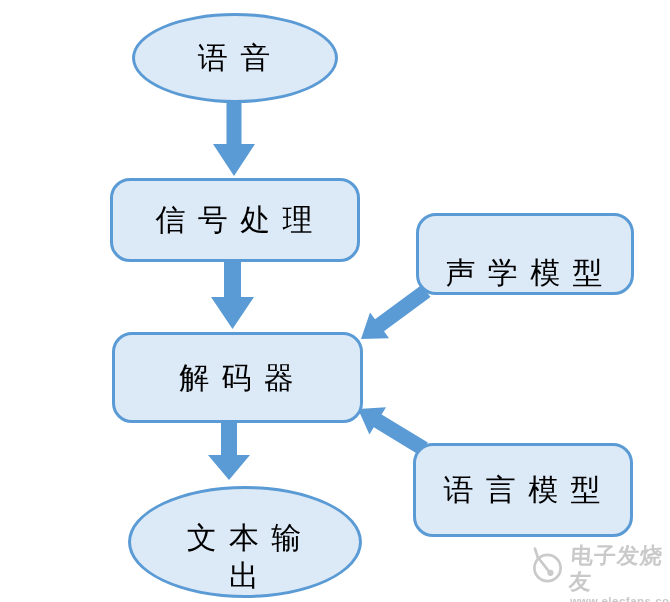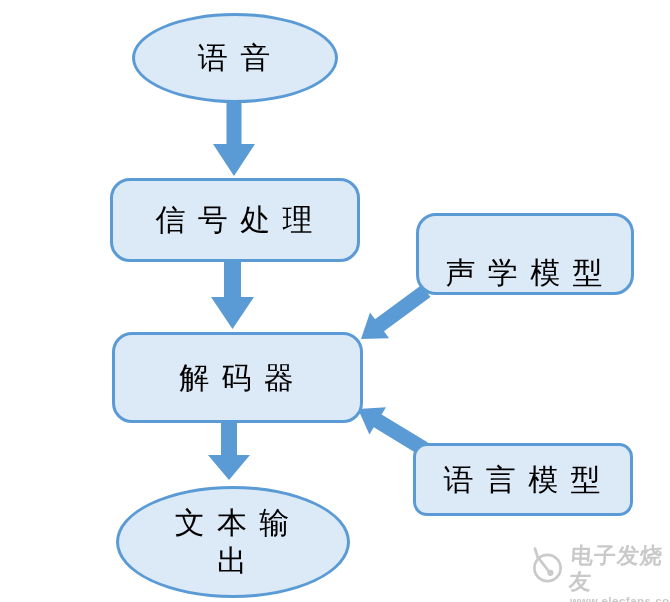--- a/index.html
+++ b/index.html
@@ -22,22 +22,22 @@
     display:flex;align-items:center;justify-content:center;
     color:var(--text);font-size:30px;font-weight:500;letter-spacing:2px;
   }
   .node span{white-space:pre-line;text-align:center;line-height:38px;}
   .rect{border-radius:20px;}
   .ellipse{border-radius:50%;}
   .node-speech{left:132px;top:13px;width:206px;height:90px;}
   .node-signal{left:110px;top:178px;width:250px;height:84px;}
   .node-decoder{left:112px;top:332px;width:251px;height:91px;}
   .node-acoustic{left:416px;top:213px;width:218px;height:82px;align-items:flex-end;}
-  .node-language{left:413px;top:443px;width:220px;height:73px;border-radius:14px;}
-  .node-output{left:116px;top:486px;width:234px;height:112px;}
+  .node-language{left:413px;top:443px;width:220px;height:94px;}
+  .node-output{left:128px;top:486px;width:234px;height:112px;align-items:flex-end;}
   .watermark{
     position:absolute;left:531px;top:543px;z-index:3;
     display:flex;align-items:flex-start;color:var(--watermark);
   }
   .wm-text{display:flex;flex-direction:column;margin-left:2px;}
   .wm-brand{
     font-size:22px;font-weight:700;letter-spacing:1px;line-height:26px;
     transform:skewX(-4deg);
   }
   .wm-url{font-size:11.5px;font-weight:700;letter-spacing:0.5px;line-height:13px;}

